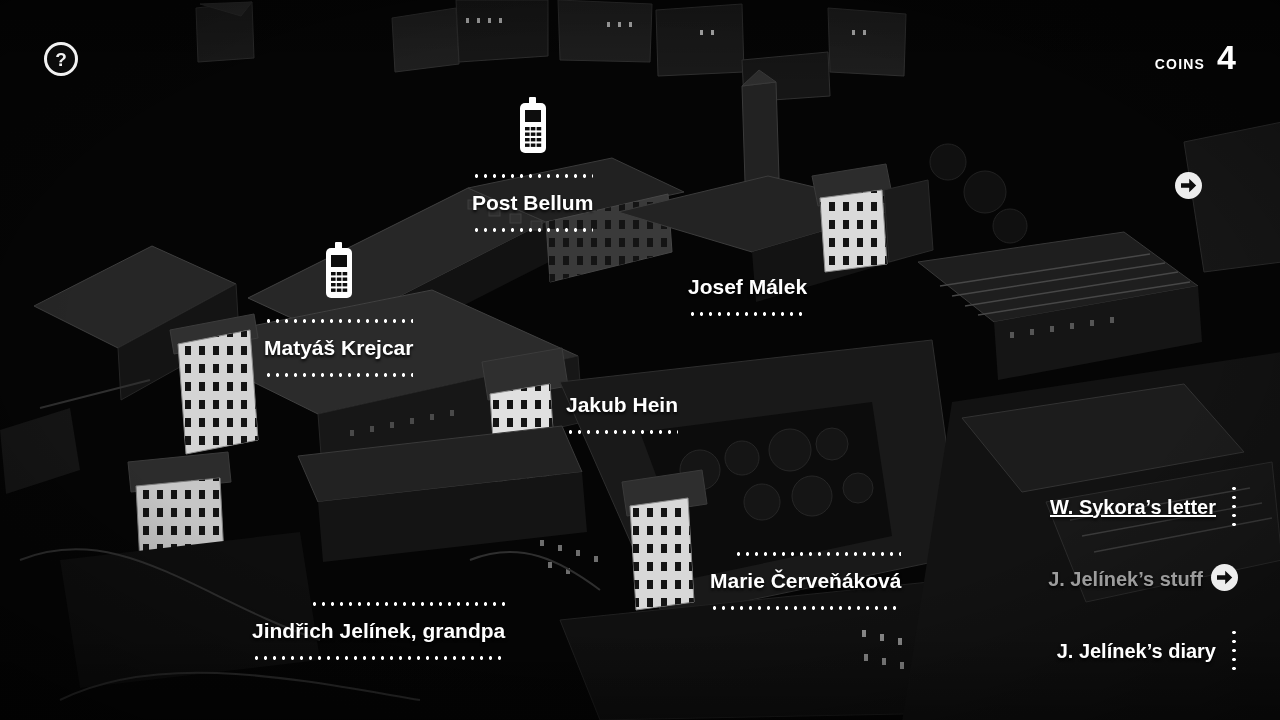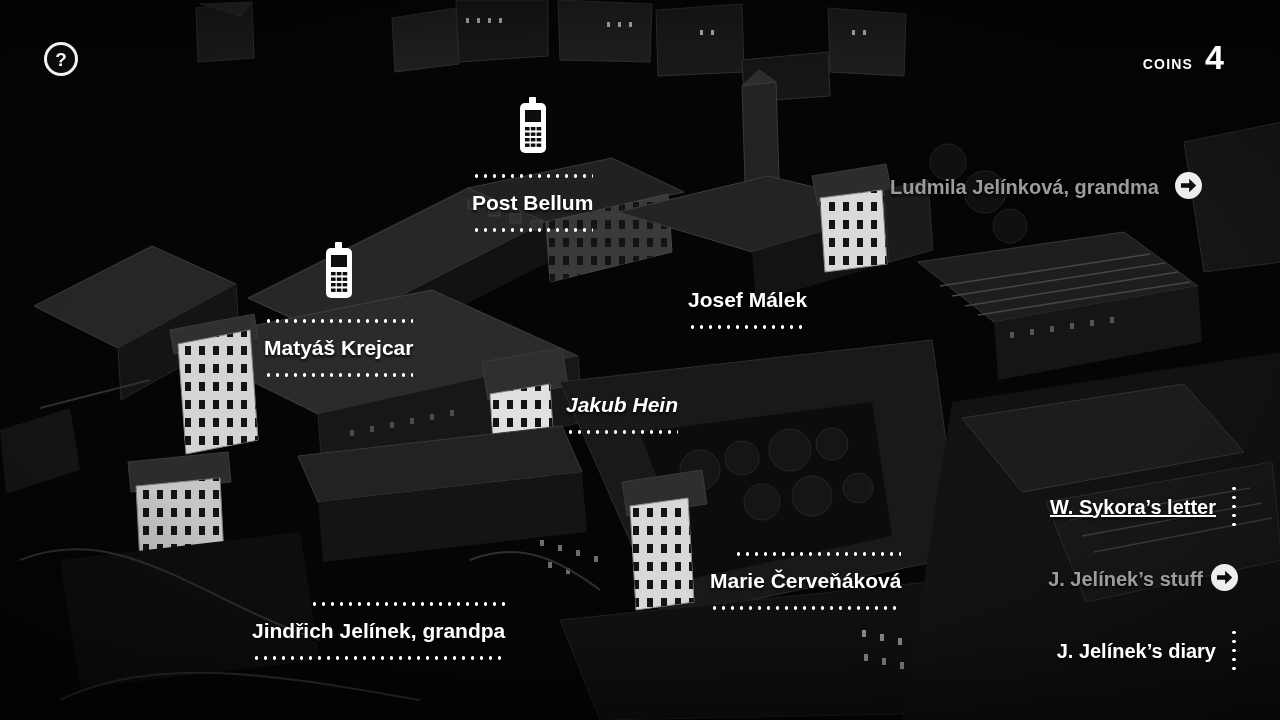--- a/index.html
+++ b/index.html
@@ -18,21 +18,21 @@
   }
 
   .help-btn {
     position:absolute; left:44px; top:42px; width:34px; height:34px;
     border-radius:50%; background:#0b0b0b; border:3px solid #f2f2f2;
     color:#f2f2f2; font-size:19px; font-weight:bold; line-height:1;
     display:flex; align-items:center; justify-content:center;
     font-family:"Liberation Sans", sans-serif; cursor:pointer;
   }
 
-  .coins { position:absolute; top:38px; right:56px; display:flex; align-items:baseline; gap:12px; }
+  .coins { position:absolute; top:38px; right:44px; display:flex; align-items:baseline; gap:12px; }
   .coins-label { font-size:14px; font-weight:bold; letter-spacing:1.2px; }
   .coins-value { font-size:34px; font-weight:bold; }
 
   .hotspot { position:absolute; display:flex; align-items:center; gap:15px; cursor:pointer;flex-direction:column; }
   .label-stack { display:flex; flex-direction:column; gap:10px; }
   .hot-label {
     font-size:21px; font-weight:bold; color:#fff; line-height:30px;
     white-space:nowrap; text-shadow:0 2px 3px rgba(0,0,0,0.9);
   }
   .dots {
@@ -306,28 +306,28 @@
         </g>
       </svg>
     </span>
     <div class="label-stack">
       <div class="dots"></div>
       <span class="hot-label">Matyáš Krejcar</span>
       <div class="dots"></div>
     </div>
   </div>
 
-  <div class="hotspot" style="left:688px; top:285px;">
+  <div class="hotspot" style="left:688px; top:272px;">
     <div class="label-stack">
       <span class="hot-label">Josef Málek</span>
       <div class="dots"></div>
     </div>
   </div>
 
-  <div class="hotspot" style="left:566px; top:390px;font-style:italic;">
+  <div class="hotspot" style="left:566px; top:390px;">
     <div class="label-stack">
       <span class="hot-label">Jakub Hein</span>
       <div class="dots"></div>
     </div>
   </div>
 
   <div class="hotspot" style="left:710px; top:552px;justify-content:flex-end;">
     <div class="label-stack">
       <div class="dots indent-s"></div>
       <span class="hot-label">Marie Červeňáková</span>
@@ -337,21 +337,20 @@
 
   <div class="hotspot" style="left:252px; top:602px;">
     <div class="label-stack">
       <div class="dots indent-l"></div>
       <span class="hot-label">Jindřich Jelínek, grandpa</span>
       <div class="dots"></div>
     </div>
   </div>
 
   <div class="side-item" style="top:172px; right:78px;">
-    <span class="side-label dim">Ludmila Jelínková, grandma</span>
     <span class="arrow-ic">
       <svg width="27" height="27" viewBox="0 0 27 27">
         <circle cx="13.5" cy="13.5" r="13.5" fill="#ededed"></circle>
         <path d="M6 11.2h8.2V6.8l7 6.7-7 6.7v-4.4H6z" fill="#0d0d0d"></path>
       </svg>
     </span>
   </div>
 
   <div class="side-item" style="top:484px; right:44px;text-decoration:underline;">
     <span class="side-label">W. Sykora’s letter</span>

